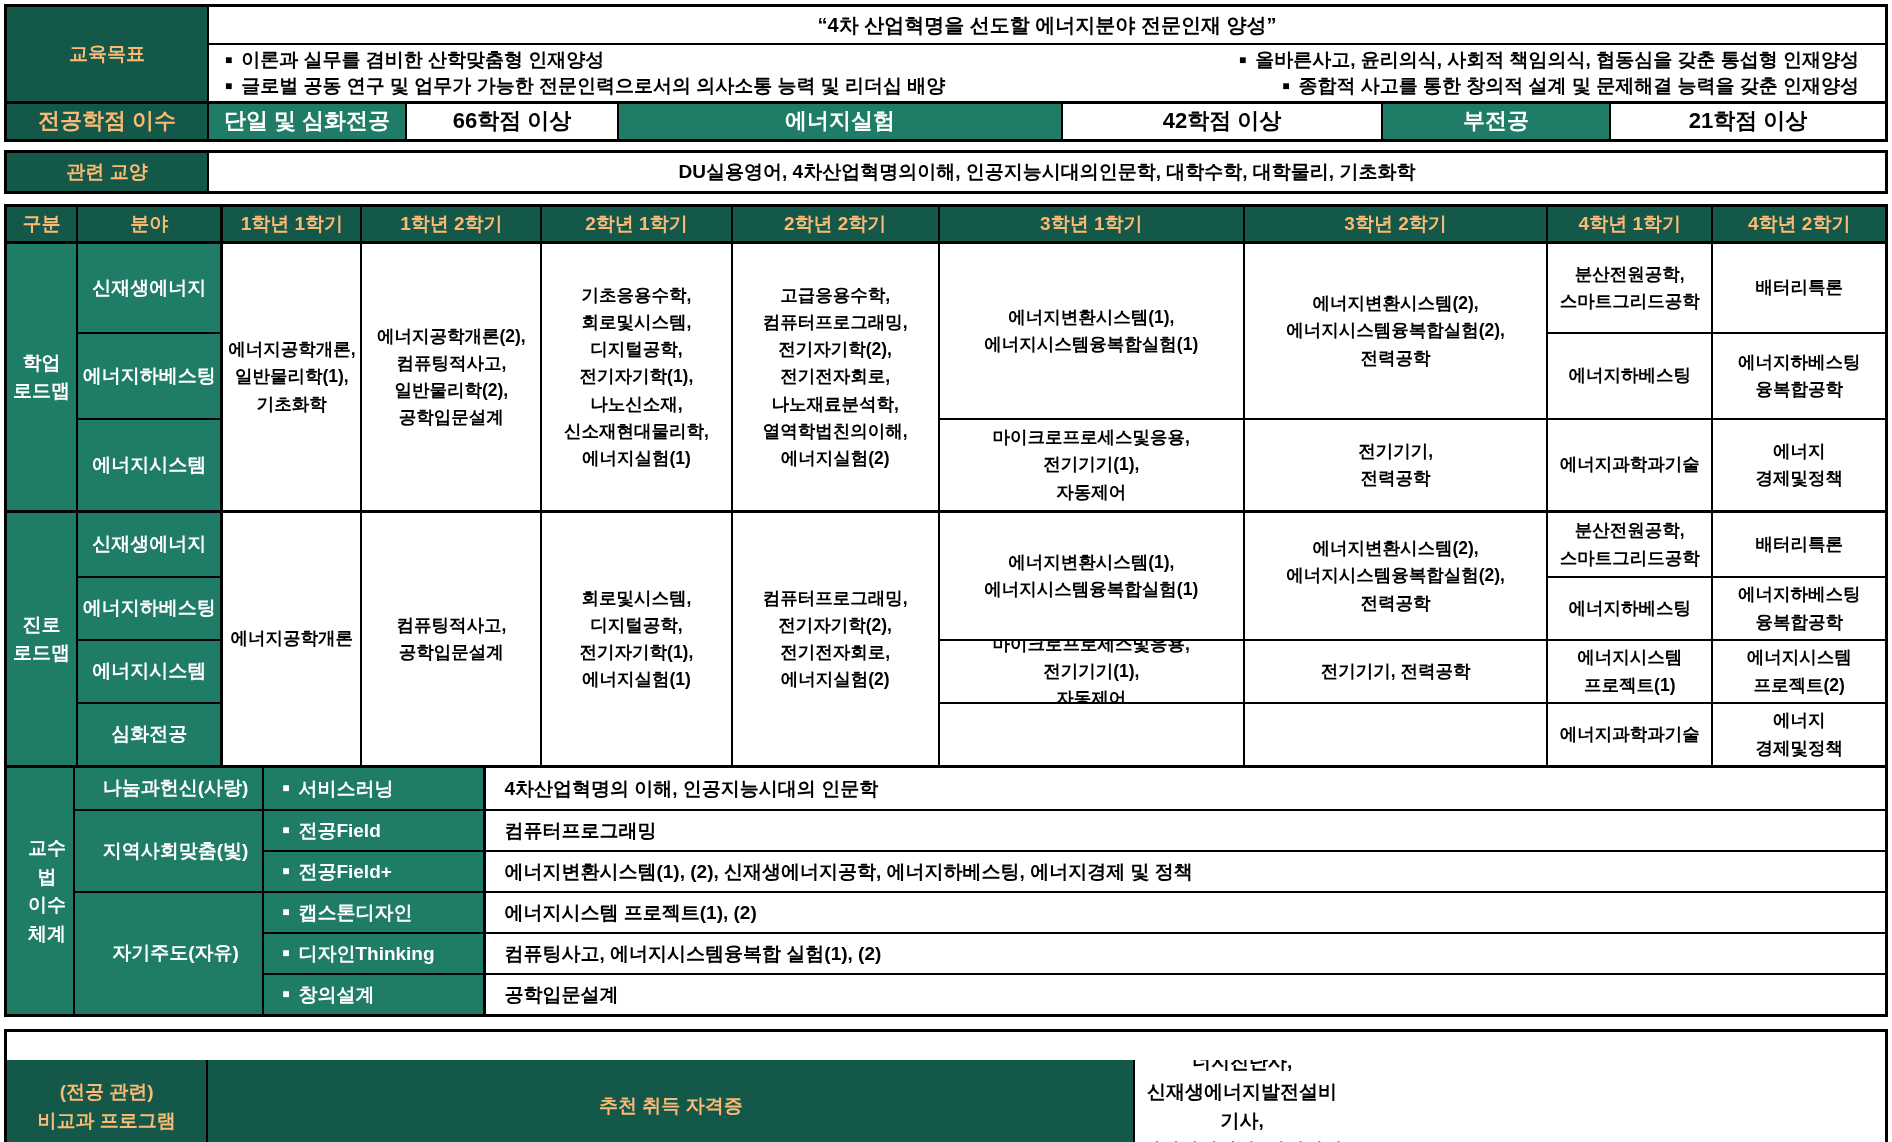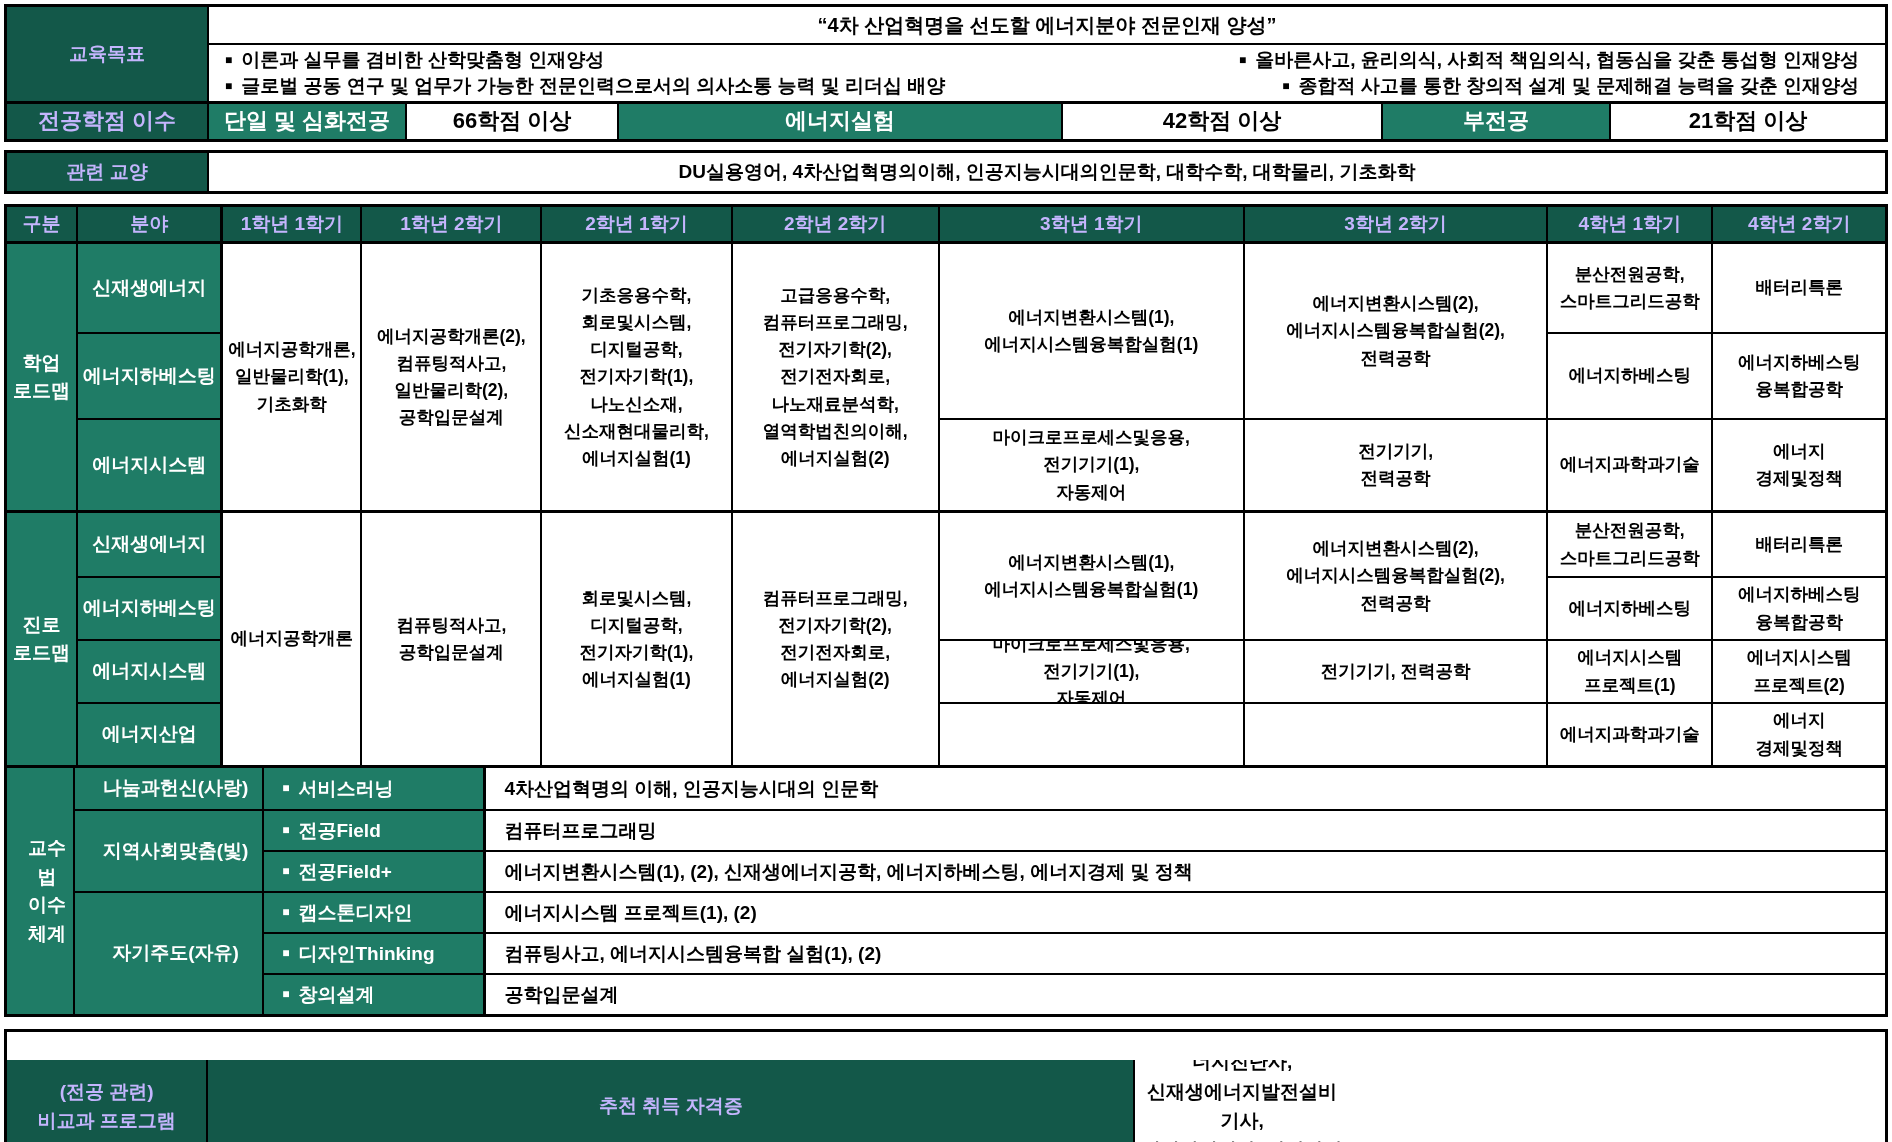--- a/index.html
+++ b/index.html
@@ -1,19 +1,19 @@
 <!DOCTYPE html>
 <html><head>
 <meta charset="utf-8">
 <style>
   html,body{margin:0;padding:0;background:#fff;}
   body{width:1892px;height:1142px;font-family:"Liberation Sans","DejaVu Sans",sans-serif;font-weight:700;color:#000;}
   .page{box-sizing:border-box;padding:4px;width:1892px;height:1142px;overflow:hidden;}
   .band{border:3px solid #000;box-sizing:border-box;background:#fff;}
-  .dark{background:#135849;color:#c4b5fd;}
+  .dark{background:#135849;color:#fdba74;}
   .mid{background:#1f7c66;color:#fff;}
   .c{display:flex;align-items:center;justify-content:center;text-align:center;
      border-left:2px solid #000;border-top:2px solid #000;box-sizing:border-box;
      white-space:pre-line;font-size:17.5px;line-height:1.55;padding:2px 4px;overflow:hidden;}
   .nl{border-left:none;} .nt{border-top:none;} .tl{border-left-width:3px;}
   .left{justify-content:flex-start;text-align:left;padding-left:12px;}
   .hd{font-size:19px;}
   .lbl{font-size:19px;line-height:1.5;}
   
   .goal-grid{display:grid;grid-template-columns:200px 1fr;}
@@ -159,21 +159,21 @@
       <div class="c" style="grid-column:10;grid-row:3">에너지
 경제및정책</div>
     </div>
 
     <div class="sec maincols sec-career">
       <div class="c nl nt mid lbl" style="grid-column:1;grid-row:1/5">진로
 로드맵</div>
       <div class="c nt mid lbl" style="grid-column:2;grid-row:1">신재생에너지</div>
       <div class="c mid lbl" style="grid-column:2;grid-row:2">에너지하베스팅</div>
       <div class="c mid lbl" style="grid-column:2;grid-row:3">에너지시스템</div>
-      <div class="c mid lbl" style="grid-column:2;grid-row:4">에너지산업</div>
+      <div class="c mid lbl" style="grid-column:2;grid-row:4">심화전공</div>
       <div class="c nt tl" style="grid-column:3;grid-row:1/5">에너지공학개론</div>
       <div class="c nt" style="grid-column:4;grid-row:1/5">컴퓨팅적사고,
 공학입문설계</div>
       <div class="c nt" style="grid-column:5;grid-row:1/5">회로및시스템,
 디지털공학,
 전기자기학(1),
 에너지실험(1)</div>
       <div class="c nt" style="grid-column:6;grid-row:1/5">컴퓨터프로그래밍,
 전기자기학(2),
 전기전자회로,

